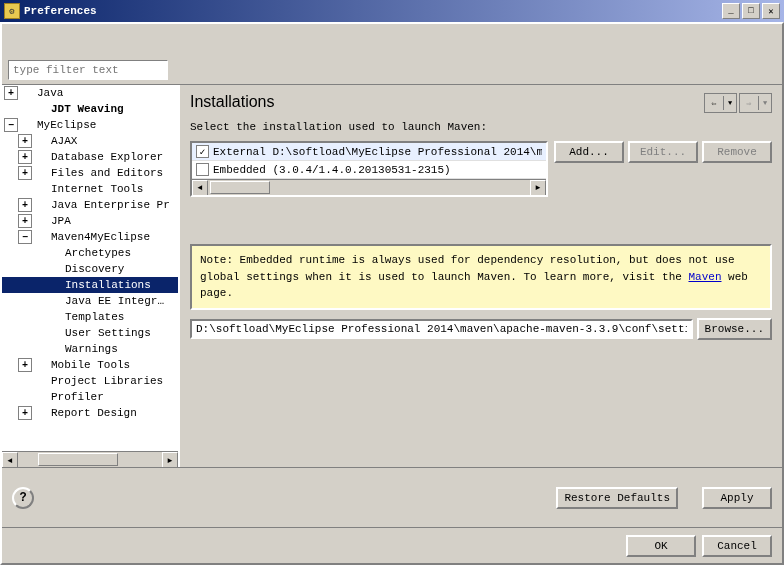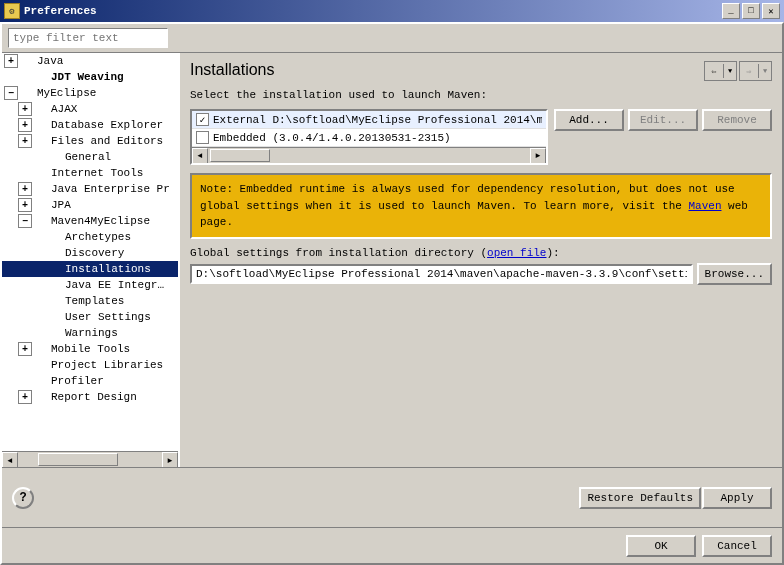--- a/index.html
+++ b/index.html
@@ -71,20 +71,21 @@
       flex-direction: column;
       border: 2px solid;
       border-color: #ffffff #808080 #808080 #ffffff;
     }
 
     
     .filter-bar {
       padding: 4px 6px;
       display: flex;
       align-items: center;
+      margin-top: 32px;
     }
     .filter-input {
       width: 160px;
       height: 20px;
       border: 1px solid;
       border-color: #808080 #ffffff #ffffff #808080;
       background: white;
       padding: 2px 4px;
       font-family: 'Courier New', monospace;
       font-size: 11px;
@@ -254,25 +255,26 @@
     }
     .btn:disabled, .btn.disabled {
       color: #808080;
       cursor: default;
     }
 
     
     .note-area {
       border: 2px solid;
       border-color: #808080 #ffffff #ffffff #808080;
-      background: #eab308;
+      background: #fef9c3;
       padding: 6px 8px;
       font-family: 'Courier New', monospace;
       font-size: 11px;
       line-height: 1.5;
+      margin-top: 39px;
     }
     .note-area a {
       color: #0000cc;
       text-decoration: underline;
     }
 
     
     .global-settings {
       display: flex;
       flex-direction: column;
@@ -434,24 +436,20 @@
             <div class="tree-expander plus">+</div>
             <span class="tree-label">AJAX</span>
           </div>
           <div class="tree-item" style="padding-left: 16px;">
             <div class="tree-expander plus">+</div>
             <span class="tree-label">Database Explorer</span>
           </div>
           <div class="tree-item" style="padding-left: 16px;">
             <div class="tree-expander plus">+</div>
             <span class="tree-label">Files and Editors</span>
-          </div>
-          <div class="tree-item" style="padding-left: 30px;">
-            <div class="tree-expander leaf"></div>
-            <span class="tree-label">General</span>
           </div>
           <div class="tree-item" style="padding-left: 16px;">
             <div class="tree-expander leaf"></div>
             <span class="tree-label">Internet Tools</span>
           </div>
           <div class="tree-item" style="padding-left: 16px;">
             <div class="tree-expander plus">+</div>
             <span class="tree-label">Java Enterprise Pr</span>
           </div>
           <div class="tree-item" style="padding-left: 16px;">
@@ -563,37 +561,34 @@
         </div>
       </div>
 
       <div class="note-area">
         <span>Note: Embedded runtime is always used for dependency resolution, but does not
 use global settings when it is used to launch Maven. To learn more, visit the
 </span><a href="#">Maven</a><span> web page.</span>
       </div>
 
       <div class="global-settings">
-        <div class="global-settings-label">
-          <span>Global settings from installation directory (</span><a href="#">open file</a><span>):</span>
-        </div>
         <div class="global-settings-row">
           <input class="global-settings-input" type="text" value="D:\softload\MyEclipse Professional 2014\maven\apache-maven-3.3.9\conf\settings.xml" style="">
           <button class="btn">Browse...</button>
         </div>
       </div>
 
     </div>
   </div>
 
   <div class="bottom-bar">
     <div class="bottom-left">
       <div class="help-btn">?</div>
     </div>
-    <div style="display:flex; gap:1px; align-items:center;">
+    <div style="display:flex; gap:24px; align-items:center;">
       <button class="btn restore-btn">Restore Defaults</button>
       <button class="btn">Apply</button>
     </div>
   </div>
 
   <div style="height:36px; background:#d4d0c8; display:flex; align-items:center; justify-content:flex-end; padding:0 10px; gap:6px; border-top:1px solid #808080;">
     <button class="btn" style="min-width:70px;">OK</button>
     <button class="btn" style="min-width:70px;">Cancel</button>
   </div>
 

